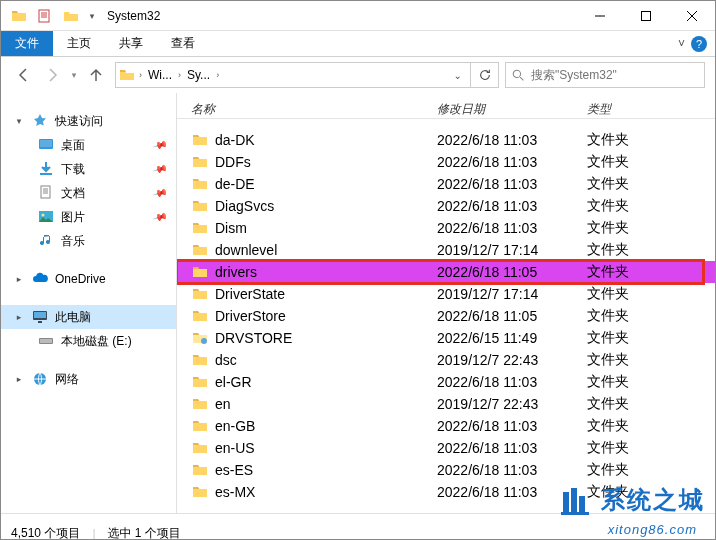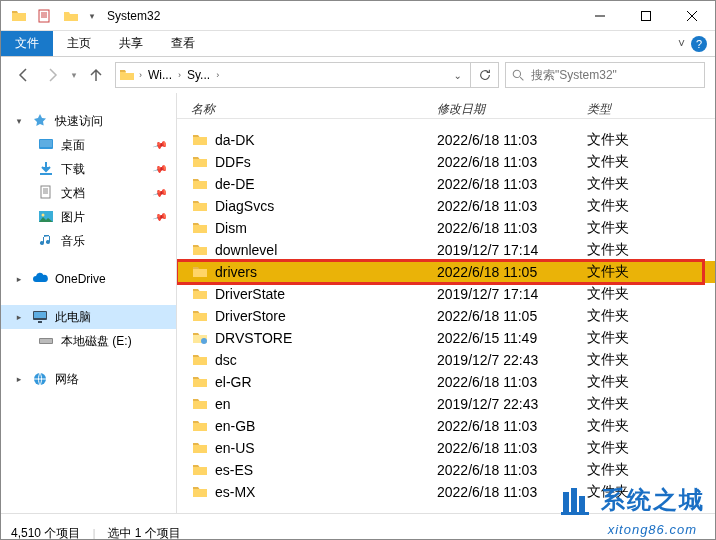--- a/index.html
+++ b/index.html
@@ -52,21 +52,21 @@
     
     
     .filelist { flex: 1; display: flex; flex-direction: column; overflow: hidden; }
     .fl-header { height: 26px; border-bottom: 1px solid #e5e5e5; display: flex; align-items: flex-end; font-size: 12px; color: #333; font-style: italic; }
     .fl-col { padding: 0 10px; }
     .fl-col.name { flex: 0 0 250px; padding-left: 14px; }
     .fl-col.date { flex: 0 0 150px; }
     .fl-col.type { flex: 0 0 100px; }
     .fl-body { flex: 1; overflow: hidden; position: relative; }
     .fl-row { height: 22px; display: flex; align-items: center; font-size: 14px; }
-    .fl-row.selected { background: #eab308; }
+    .fl-row.selected { background: #d946ef; }
     .fl-row.highlight { position: relative; }
     .fl-row.highlight::after { content: ''; position: absolute; left: -2px; right: 10px; top: -2px; bottom: -2px; border: 3px solid #e52f22; pointer-events: none; }
     .fl-cell { padding: 0 10px; overflow: hidden; white-space: nowrap; text-overflow: ellipsis; }
     .fl-cell.name { flex: 0 0 250px; display: flex; align-items: center; gap: 6px; padding-left: 14px; }
     .fl-cell.date { flex: 0 0 150px; }
     .fl-cell.type { flex: 0 0 100px; }
     
     
     .statusbar { height: 40px; border-top: 1px solid #e0e0e0; display: flex; align-items: center; padding: 0 10px; font-size: 12px; gap: 12px; }
     

